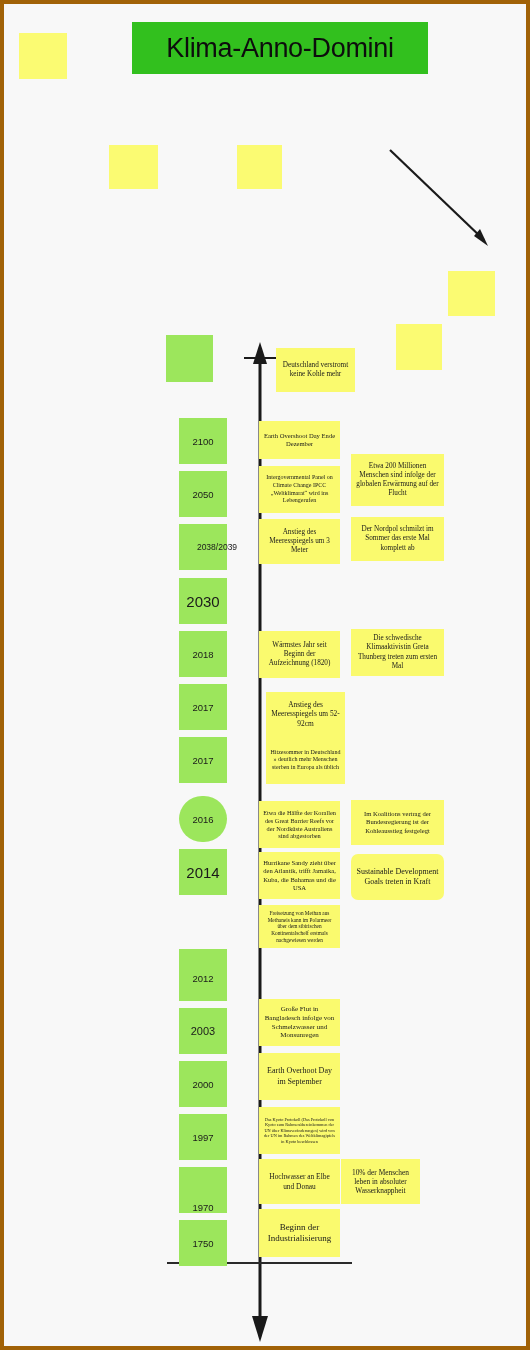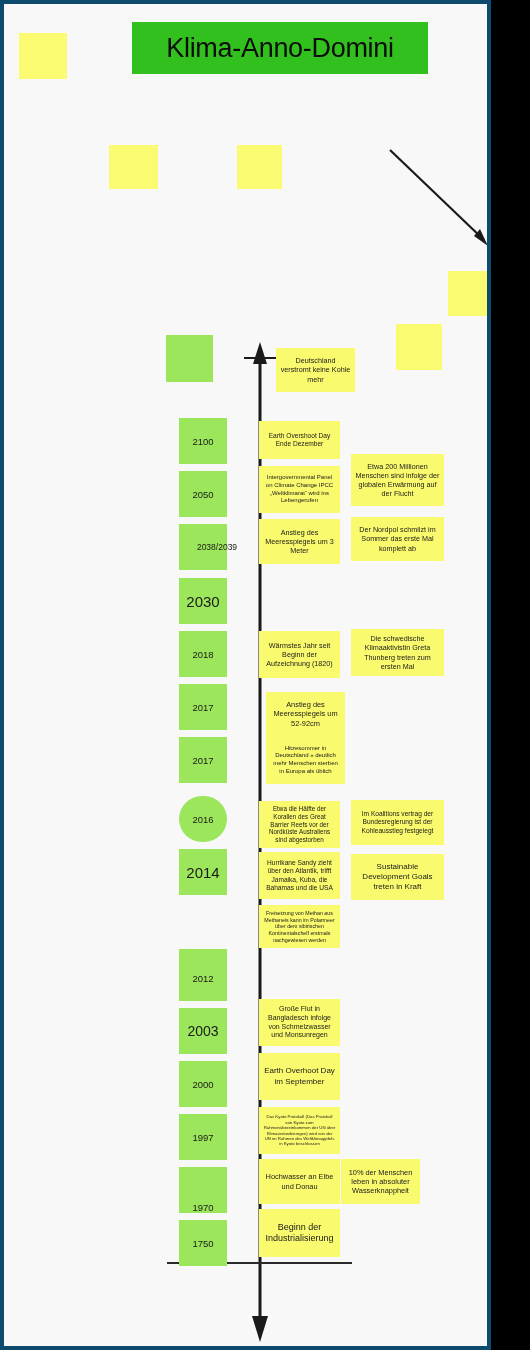--- a/index.html
+++ b/index.html
@@ -5,24 +5,24 @@
   html, body {
     margin: 0;
     padding: 0;
     background: #000000;
   }
   body {
     font-family: "Liberation Sans", sans-serif;
   }
   #board {
     position: relative;
-    width: 491px;
+    width: 530px;
     height: 1350px;
     background: #f8f8f8;
-    border: 4px solid #0c4a6e;
+    border: 4px solid #a16207;
     box-sizing: border-box;
     overflow: hidden;
   }
 
   
   #title-banner {
     position: absolute;
     left: 128px;
     top: 18px;
     width: 296px;
@@ -82,20 +82,21 @@
     position: absolute;
     box-sizing: border-box;
     background: #fafa6e;
     color: #1a1a1a;
     display: flex;
     align-items: center;
     justify-content: flex-end;
     text-align: center;
     padding: 16px 4px;
     line-height: 1.26;
+    font-family: Liberation Serif, serif;
   }
   .note.blank { background: #fbfb72; }
 
   .green {
     position: absolute;
     box-sizing: border-box;
     background: #9ce65c;
     color: #1a1a1a;
     display: flex;
     align-items: center;
@@ -163,21 +164,21 @@
       </div>
       <div class="green" style="left: 175px; top: 845px; width: 48px; height: 46px; font-size: 15px;">
         <span>2014</span>
       </div>
       <div class="green" style="left: 175px; top: 898px; width: 48px; height: 46px; font-size: 9.5px; margin-top: 47px;">
         <span>2013</span>
       </div>
       <div class="green" style="left: 175px; top: 951px; width: 48px; height: 46px; font-size: 9.5px;">
         <span>2012</span>
       </div>
-      <div class="green" style="left: 175px; top: 1004px; width: 48px; height: 46px; font-size: 14px;">
+      <div class="green" style="left: 175px; top: 1004px; width: 48px; height: 46px; font-size: 11px;">
         <span>2003</span>
       </div>
       <div class="green" style="left: 175px; top: 1057px; width: 48px; height: 46px; font-size: 9.5px;">
         <span>2000</span>
       </div>
       <div class="green" style="left: 175px; top: 1110px; width: 48px; height: 46px; font-size: 9.5px;">
         <span>1997</span>
       </div>
       <div class="green" style="left: 175px; top: 1163px; width: 48px; height: 46px; font-size: 9.5px; align-items: flex-end;">
         <span>1970</span>
@@ -219,21 +220,21 @@
       </div>
       <div class="note" style="left: 255px; top: 797px; width: 81px; height: 47px; font-size: 6.3px;">
         <span>Etwa die Hälfte der Korallen des Great Barrier Reefs vor der Nordküste Australiens sind abgestorben</span>
       </div>
       <div class="note" style="left: 347px; top: 796px; width: 93px; height: 45px; font-size: 6.6px;">
         <span>Im Koalitions vertrag der Bundesregierung ist der Kohleausstieg festgelegt</span>
       </div>
       <div class="note" style="left: 255px; top: 848px; width: 81px; height: 47px; font-size: 6.6px;">
         <span>Hurrikane Sandy zieht über den Atlantik, trifft Jamaika, Kuba, die Bahamas und die USA</span>
       </div>
-      <div class="note" style="left: 347px; top: 850px; width: 93px; height: 46px; font-size: 8px;">
+      <div class="note" style="left: 347px; top: 850px; width: 93px; height: 46px; font-size: 8px; border-radius: 7px;">
         <span>Sustainable Development Goals treten in Kraft</span>
       </div>
       <div class="note" style="left: 255px; top: 901px; width: 81px; height: 43px; font-size: 5.3px;">
         <span>Freisetzung von Methan aus Methaneis kann im Polarmeer über dem sibirischen Kontinentalschelf erstmals nachgewiesen werden</span>
       </div>
       <div class="note" style="left: 255px; top: 995px; width: 81px; height: 47px; font-size: 7px;">
         <span>Große Flut in Bangladesch infolge von Schmelzwasser und Monsunregen</span>
       </div>
       <div class="note" style="left: 255px; top: 1049px; width: 81px; height: 47px; font-size: 8px;">
         <span>Earth Overhoot Day im September</span>

